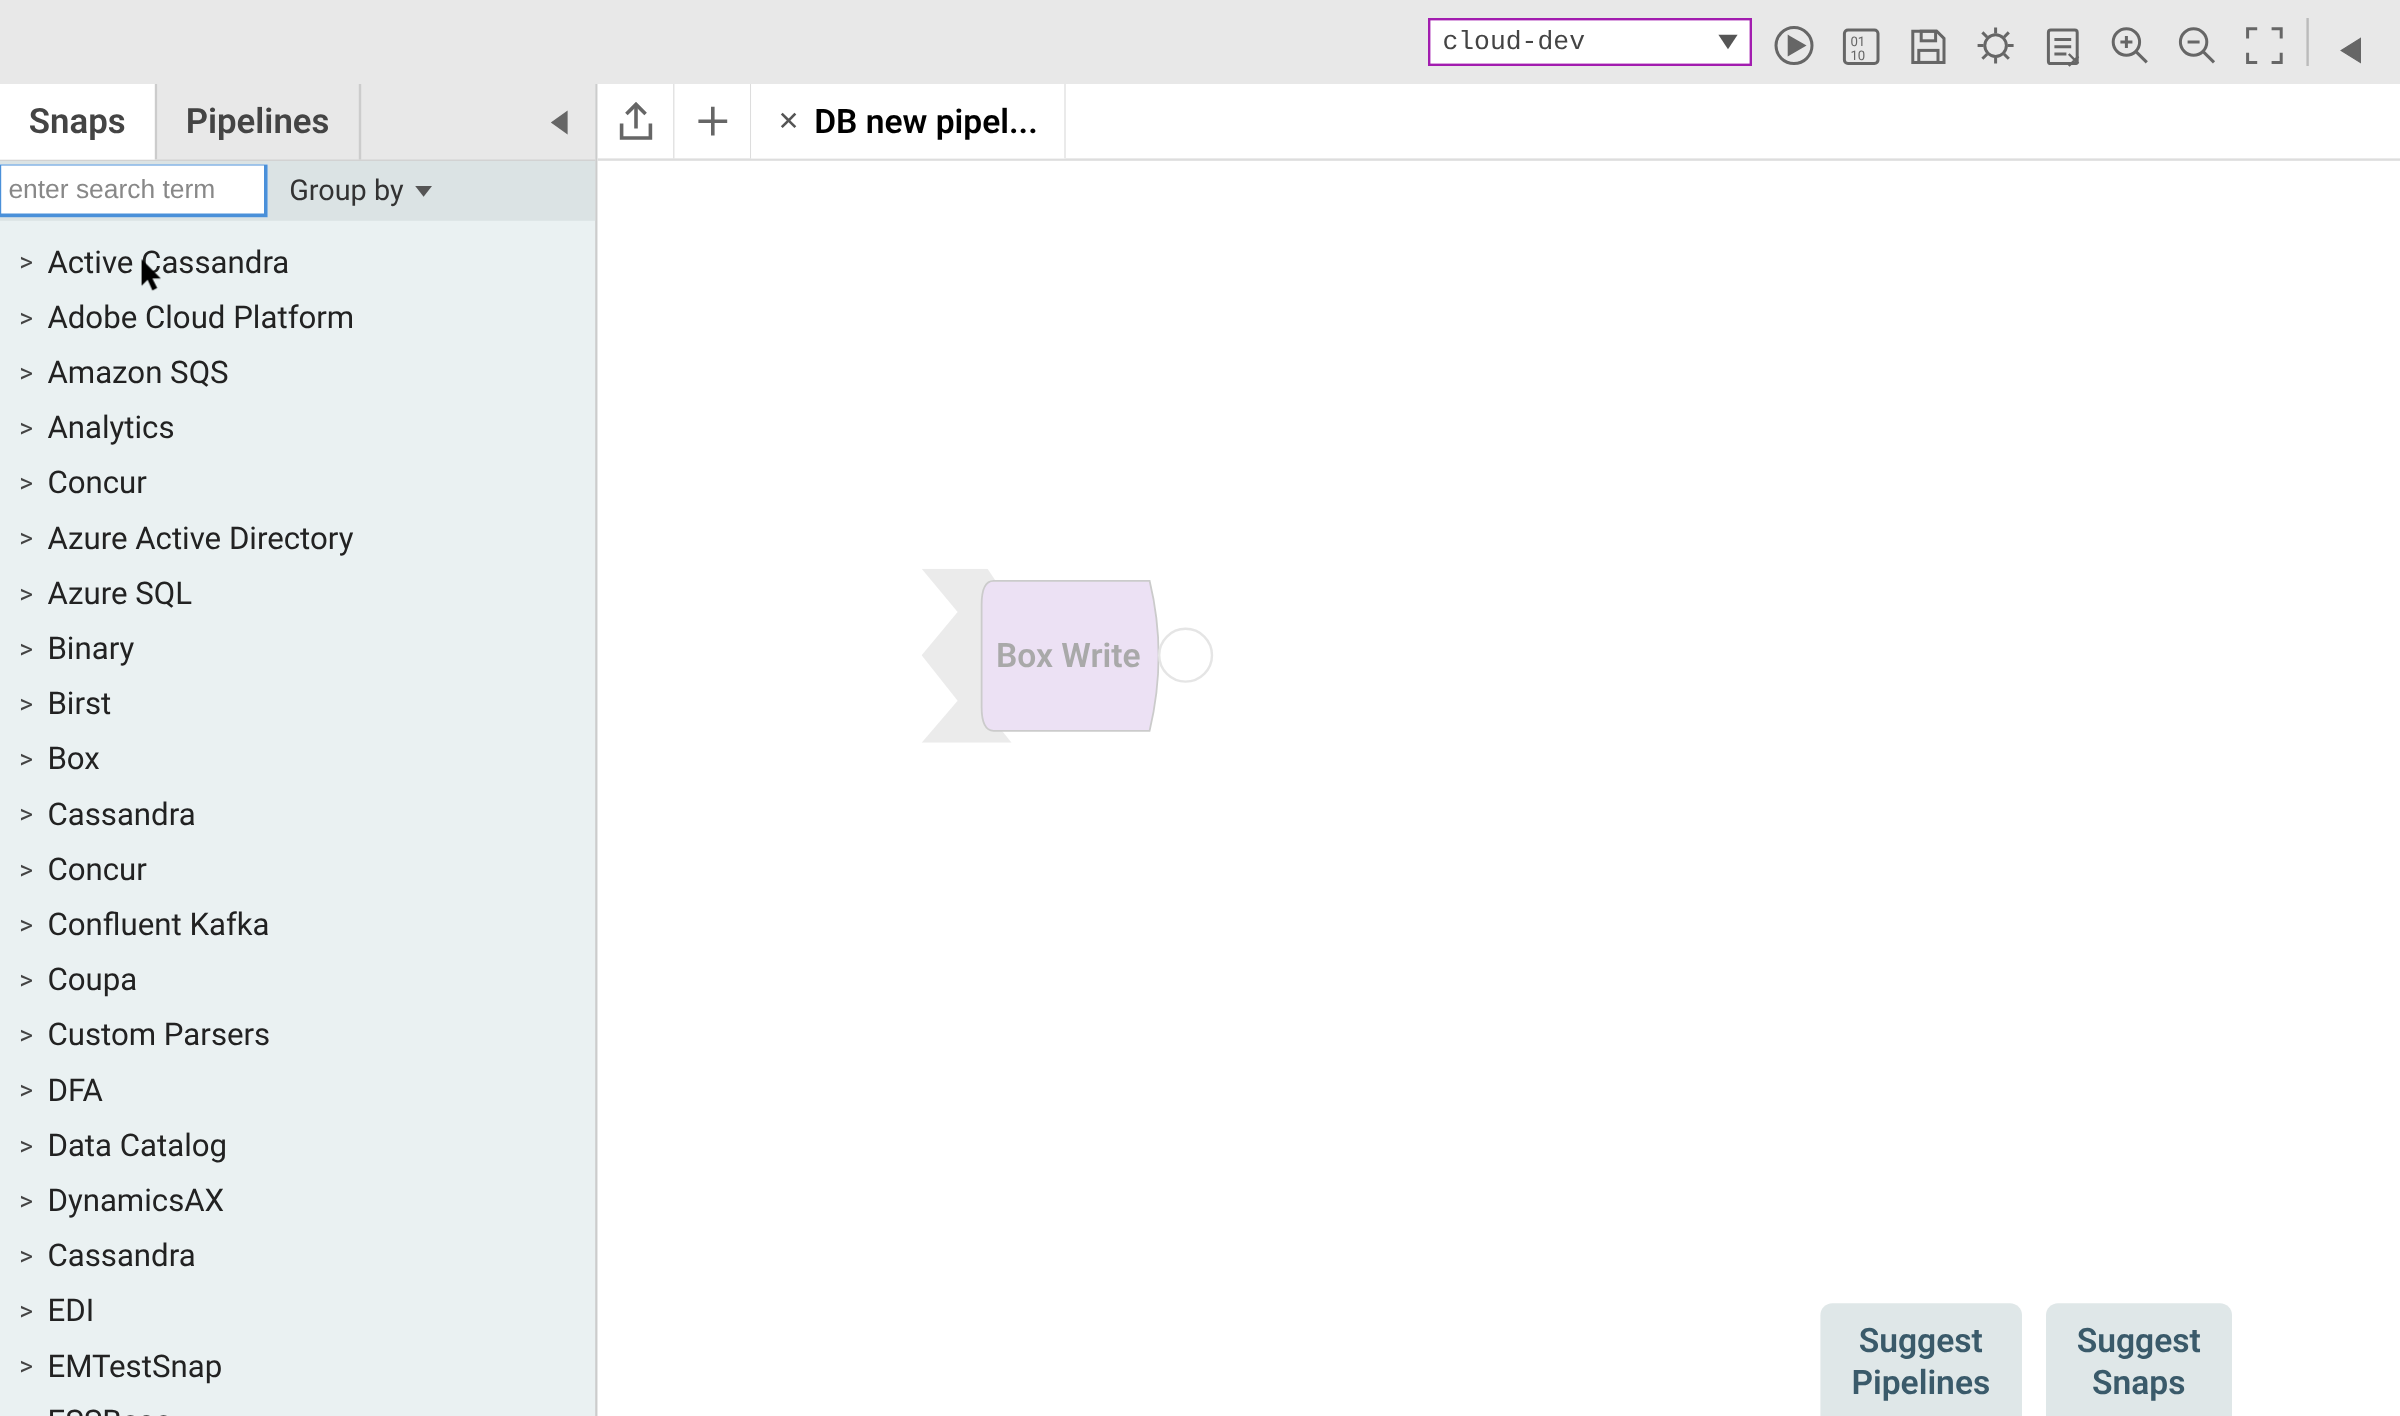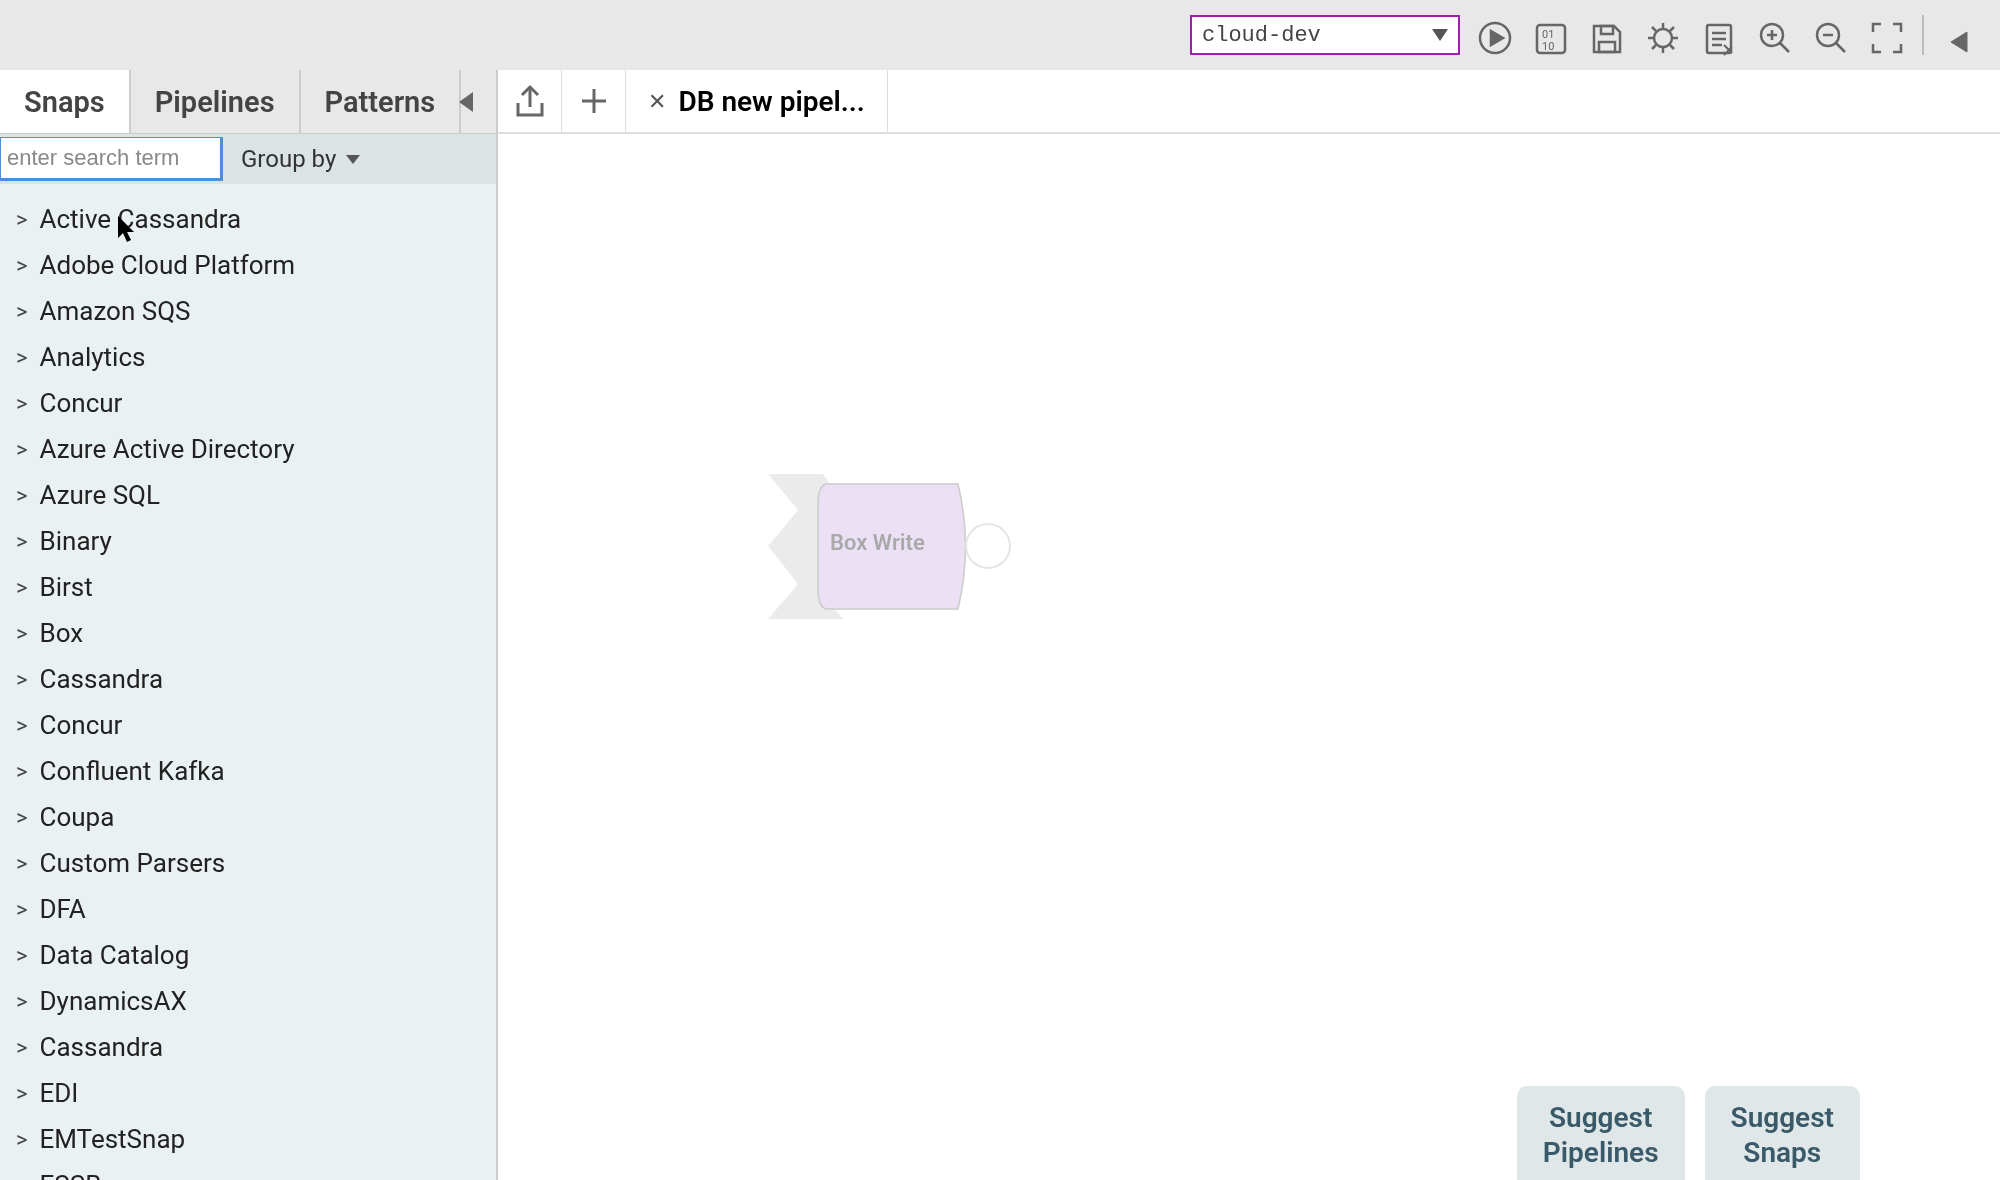--- a/index.html
+++ b/index.html
@@ -203,21 +203,21 @@
       position: absolute;
       left: 270px;
       top: 340px;
       opacity: 0.5;
     }
     .snap-node svg { display: block; }
     .snap-node .lbl {
       position: absolute;
       top: 56px;
       left: 62px;
-      font-size: 22px;
+      font-size: 28px;
       font-weight: 600;
       color: #555;
     }
     .suggest-buttons {
       position: absolute;
       right: 140px;
       bottom: 0;
       display: flex;
       gap: 20px;
     }
@@ -322,23 +322,20 @@
 <div class="main-row">
 
   <div class="sidebar">
     <div class="tabs-row">
       <div class="tab active">
           <span>Snaps</span>
         </div>
       <div class="tab">
           <span>Pipelines</span>
         </div>
-      <div class="tab">
-          <span>Patterns</span>
-        </div>
       <div class="tab-collapse">
         <svg width="18" height="24" viewBox="0 0 18 24">
             <polygon points="16,2 2,12 16,22"></polygon>
           </svg>
       </div>
     </div>
     <div class="search-row">
       <div class="search-input-wrap">
         <input class="search-input" type="text" placeholder="enter search term" style="">
       </div>

